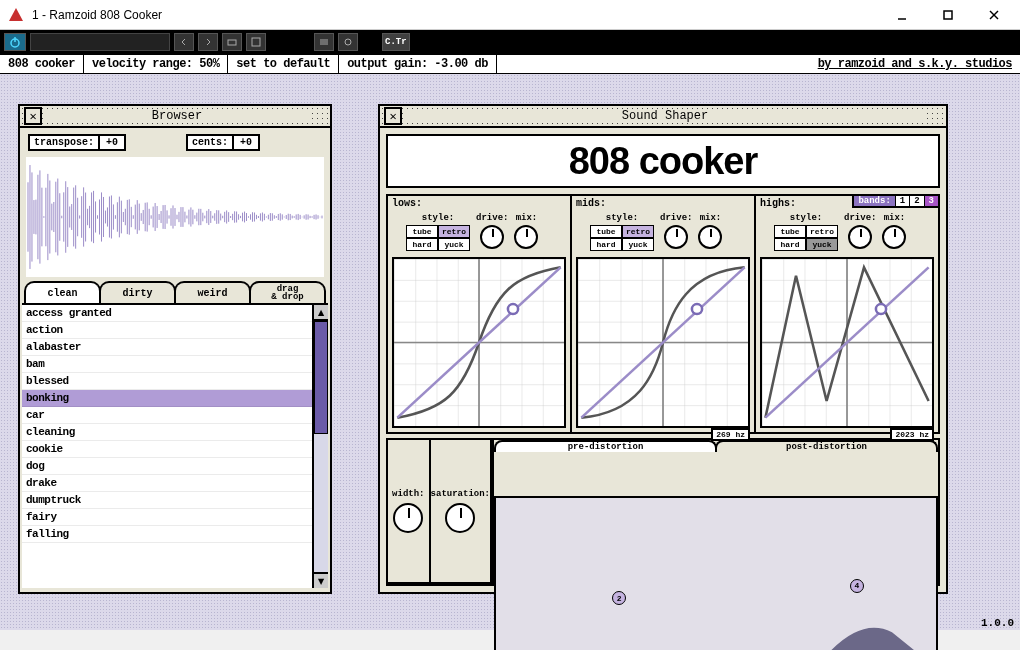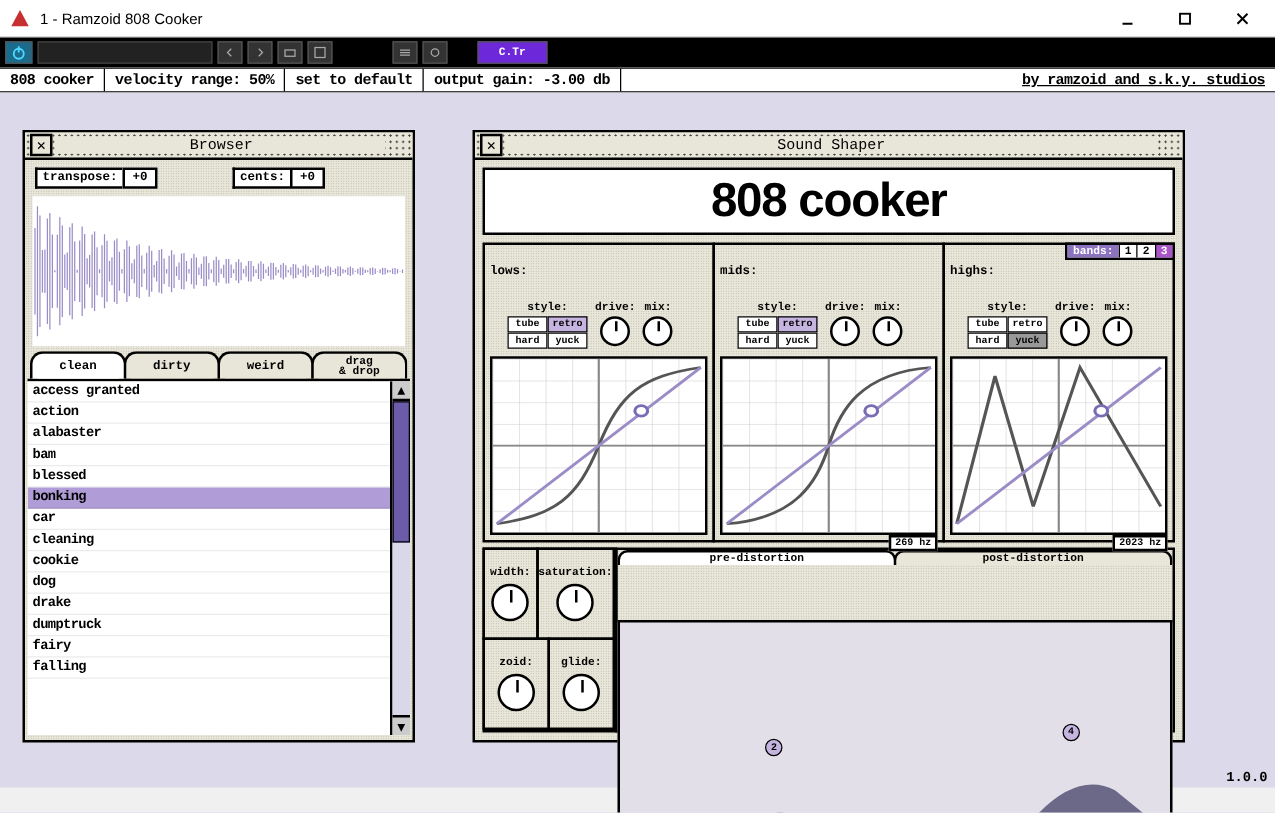--- a/index.html
+++ b/index.html
@@ -12,21 +12,21 @@
 .titlebar .win-controls { display: flex; gap: 10px; }
 .titlebar .win-btn { width: 36px; height: 24px; display: flex; align-items: center; justify-content: center; }
 .titlebar .win-btn svg { stroke: #000; fill: none; }
 
 
 .toolbar { height: 24px; background: #000; display: flex; align-items: center; gap: 4px; padding: 0 4px; }
 .tb-btn { background: #333; border: 1px solid #555; height: 18px; display: flex; align-items: center; justify-content: center; padding: 0 4px; }
 .power-btn { background: #1a6b8c; width: 22px; }
 .tb-display { background: #222; border: 1px solid #444; width: 140px; height: 18px; }
 .tb-small { width: 20px; }
-.tb-pink { background: #6d28d9; color: #fff; font-size: 9px; font-weight: bold; padding: 0 16px; }
+.tb-pink { background: #404040; color: #fff; font-size: 9px; font-weight: bold; padding: 0 2px; }
 
 
 .infobar { height: 20px; background: #fff; border-top: 1px solid #000; border-bottom: 1px solid #000; display: flex; align-items: center; font-weight: bold; font-size: 12px; letter-spacing: -0.5px; }
 .infobar .seg { padding: 0 8px; border-right: 1px solid #000; line-height: 18px; }
 .infobar .spacer { flex: 1; }
 .infobar .credit { padding: 0 8px; text-decoration: underline; }
 
 
 .main { height: 556px; background: #dcd9ea; background-image: radial-gradient(#b8b5d0 0.5px, transparent 0.5px); background-size: 3px 3px; padding: 30px 18px 10px; display: flex; gap: 46px; position: relative; }
 
@@ -62,21 +62,21 @@
 .scroll-track { flex: 1; background: #d8d8e8; position: relative; }
 .scroll-thumb { position: absolute; top: 0; left: 0; right: 0; height: 45%; background: #6b5ba8; border: 1px solid #000; }
 
 
 .shaper { width: 570px; height: 490px; }
 .product-title { margin: 6px; height: 54px; border: 2px solid #000; background: #fff; display: flex; align-items: center; justify-content: center; font-size: 38px; font-weight: 900; letter-spacing: -1px; font-family: "Arial Black", sans-serif; }
 
 .bands-row { display: flex; flex: 1; gap: 0; margin: 0 6px 4px; min-height: 0; }
 .band { flex: 1; border: 2px solid #000; display: flex; flex-direction: column; font-size: 10px; margin-left: -2px; position: relative; }
 .band:first-child { margin-left: 0; }
-.band-title { font-weight: bold; padding: 16px 4px; }
+.band-title { font-weight: bold; padding: 2px 4px; }
 .band-controls { display: flex; padding: 2px 18px 4px; gap: 6px; align-items: flex-start; }
 .style-col { }
 .style-col .col-label { text-align: center; font-weight: bold; font-size: 9px; margin-bottom: 2px; }
 .style-grid { display: grid; grid-template-columns: 1fr 1fr; }
 .style-btn { border: 1px solid #000; font-size: 8px; font-weight: bold; text-align: center; padding: 1px 3px; background: #fff; }
 .style-btn.active-purple { background: #c5b3e0; }
 .style-btn.active-gray { background: #999; }
 .knob-col { text-align: center; }
 .knob-col .col-label { font-weight: bold; font-size: 9px; margin-bottom: 2px; }
 .knob { width: 24px; height: 24px; border: 2px solid #000; border-radius: 50%; background: #fff; margin: 0 auto; position: relative; }
@@ -391,30 +391,20 @@
         <div class="twin-row">
           <div class="twin-cell">
             <span class="twin-label">width:</span>
             <div class="big-knob"></div>
           </div>
           <div class="twin-cell">
             <span class="twin-label">saturation:</span>
             <div class="big-knob"></div>
           </div>
         </div>
-        <div class="twin-row">
-          <div class="twin-cell">
-            <span class="twin-label">zoid:</span>
-            <div class="big-knob"></div>
-          </div>
-          <div class="twin-cell">
-            <span class="twin-label">glide:</span>
-            <div class="big-knob"></div>
-          </div>
-        </div>
       </div>
 
       <div class="bottom-box eq">
         <div class="eq-tabs" id="eq-tabs">
             <div class="eq-tab">pre-distortion</div>
             <div class="eq-tab active">post-distortion</div>
           </div>
         <div class="eq-graph">
           <svg viewBox="0 0 100 70" preserveAspectRatio="none">
             <path d="M 0 60 Q 10 60 15 50 Q 25 30 32 35 Q 45 55 55 58 Q 60 60 68 45 Q 80 25 90 30 L 100 38 L 100 70 L 0 70 Z" fill="#6b6888"></path>

